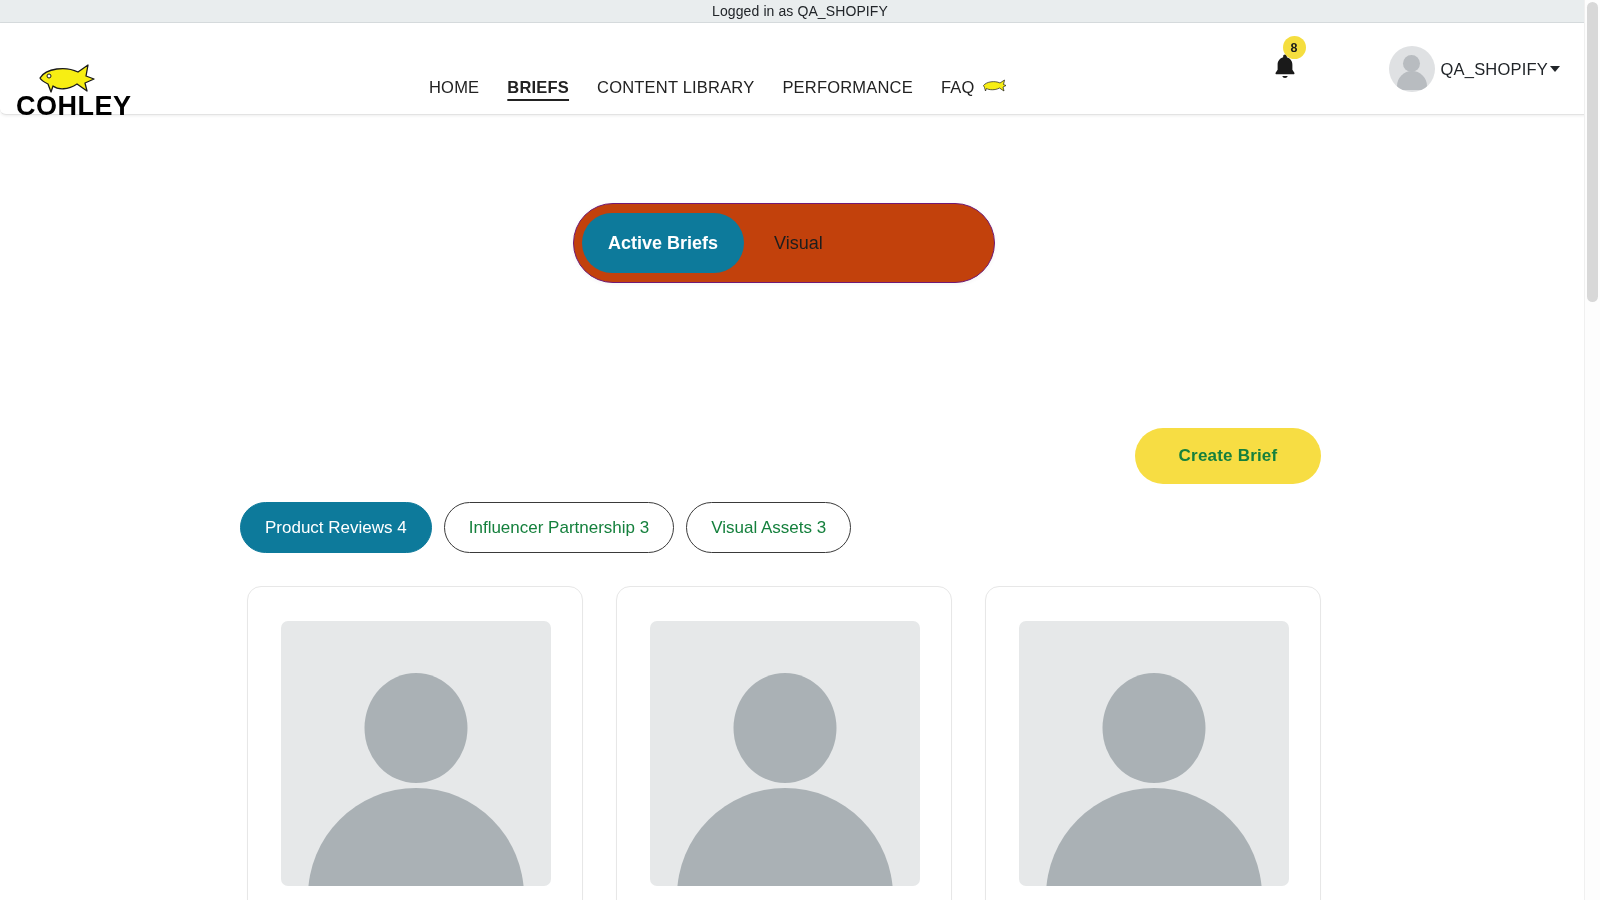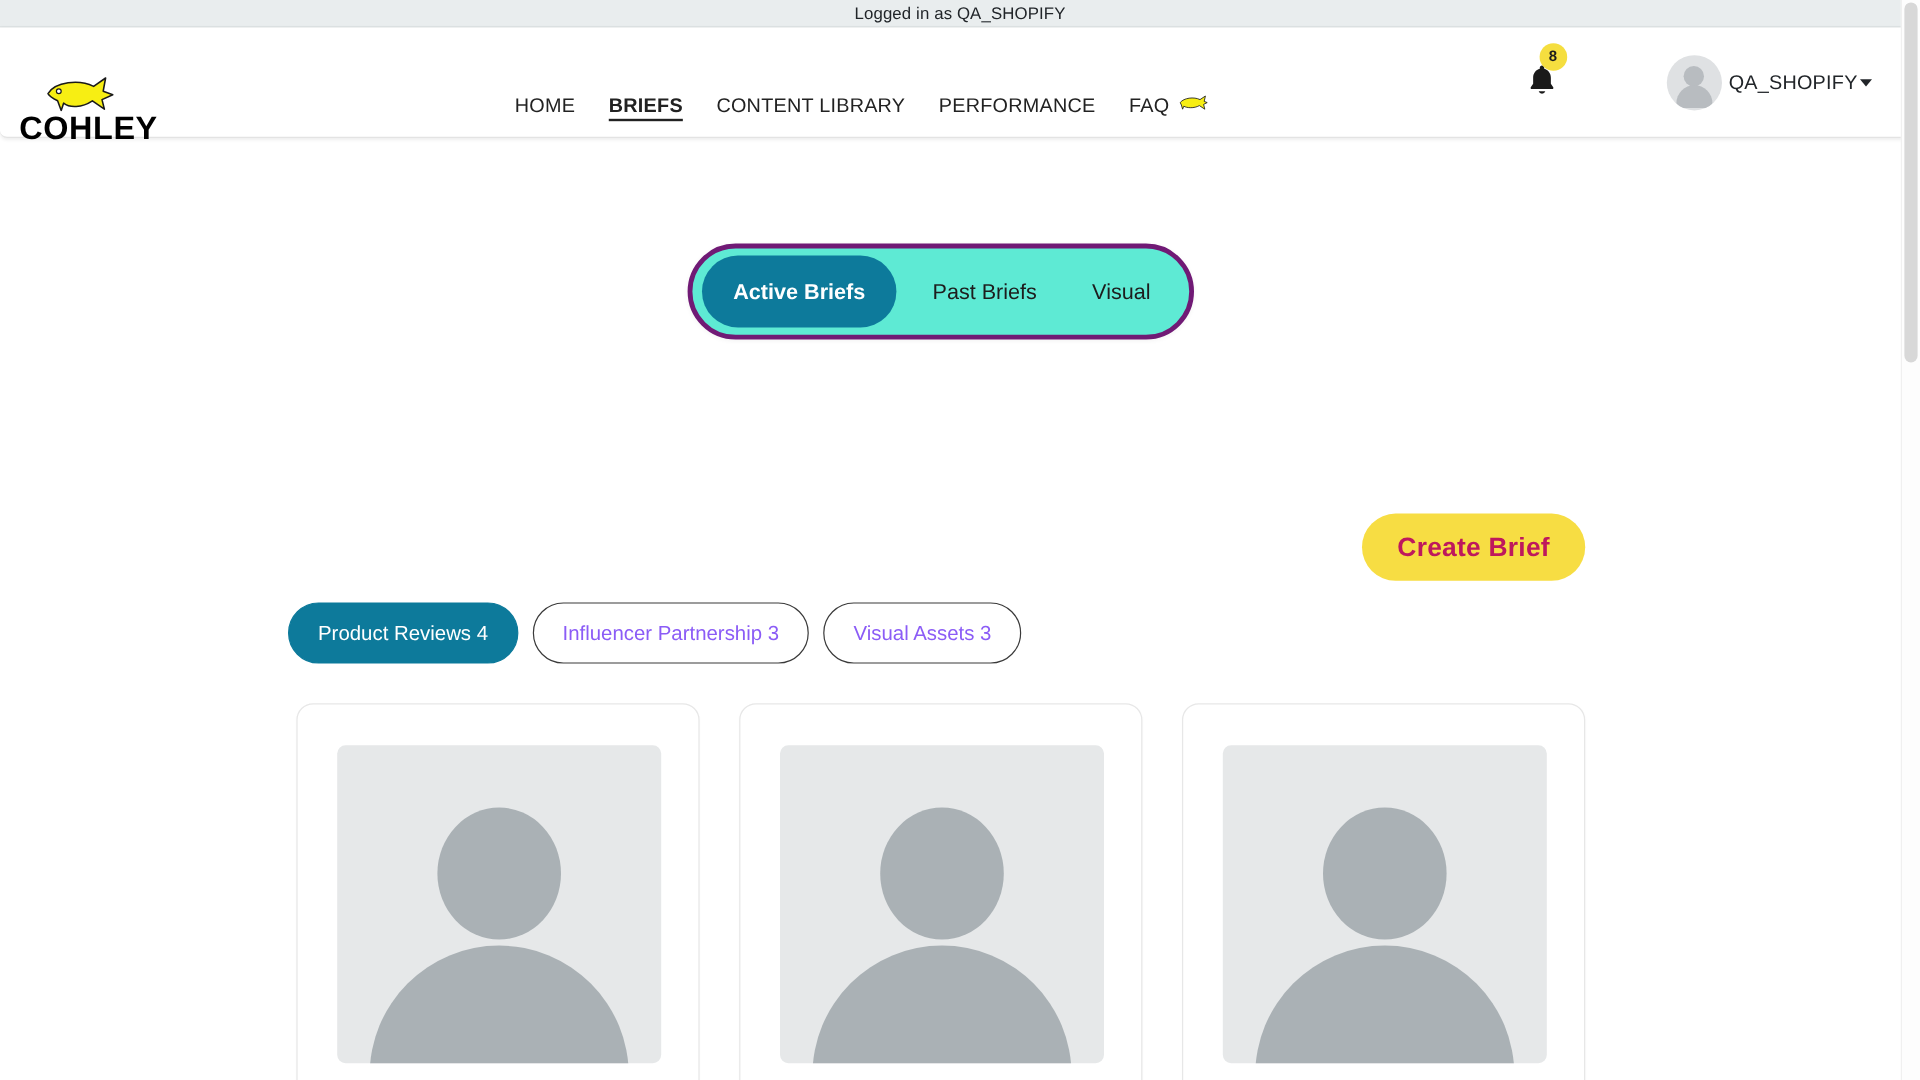--- a/index.html
+++ b/index.html
@@ -158,22 +158,22 @@
   
   .content { position: relative; width: 1584px; height: 785px; }
 
   
   .segmented {
     position: absolute;
     left: 573px;
     top: 88px;
     width: 422px;
     height: 80px;
-    background: #5eead4;
-    border: 4px solid #701a75;
+    background: #c2410c;
+    border: 1px solid #701a75;
     border-radius: 40px;
     box-shadow: 0 1px 4px rgba(0,0,0,.05);
     display: flex;
     align-items: center;
     padding: 0 8px;
   }
   .seg-item {
     height: 60px;
     padding: 0 22px;
     border-radius: 30px;
@@ -197,23 +197,23 @@
   
   .create-brief {
     position: absolute;
     left: 1135px;
     top: 313px;
     width: 186px;
     height: 56px;
     background: #f7dd43;
     border: none;
     border-radius: 28px;
-    font-size: 22px;
+    font-size: 17px;
     font-weight: 700;
-    color: #be185d;
+    color: #15803d;
     font-family: "Liberation Sans", sans-serif;
     cursor: pointer;
     letter-spacing: .2px;
   }
 
   
   .chips {
     position: absolute;
     left: 240px;
     top: 387px;
@@ -223,21 +223,21 @@
   }
   .chip {
     height: 51px;
     padding: 0 24px;
     border-radius: 26px;
     border: 1px solid #3a3a3a;
     background: #fff;
     display: flex;
     align-items: center;
     font-size: 17px;
-    color: #8b5cf6;
+    color: #15803d;
     cursor: pointer;
     white-space: nowrap;
     font-family: "Liberation Sans", sans-serif;
   }
   .chip.active {
     background: #0d7a9b;
     border-color: #0d7a9b;
     color: #fff;
   }
 
@@ -366,23 +366,20 @@
   </div>
 </header>
 
 <main class="content">
 
   <div class="segmented">
     <div class="seg-item active">
       <span>Active Briefs</span>
     </div>
     <div class="seg-item">
-      <span>Past Briefs</span>
-    </div>
-    <div class="seg-item">
       <span>Visual</span>
     </div>
   </div>
 
   <button class="create-brief">Create Brief</button>
 
   <div class="chips">
     <div class="chip active">
       <span>Product Reviews 4</span>
     </div>

